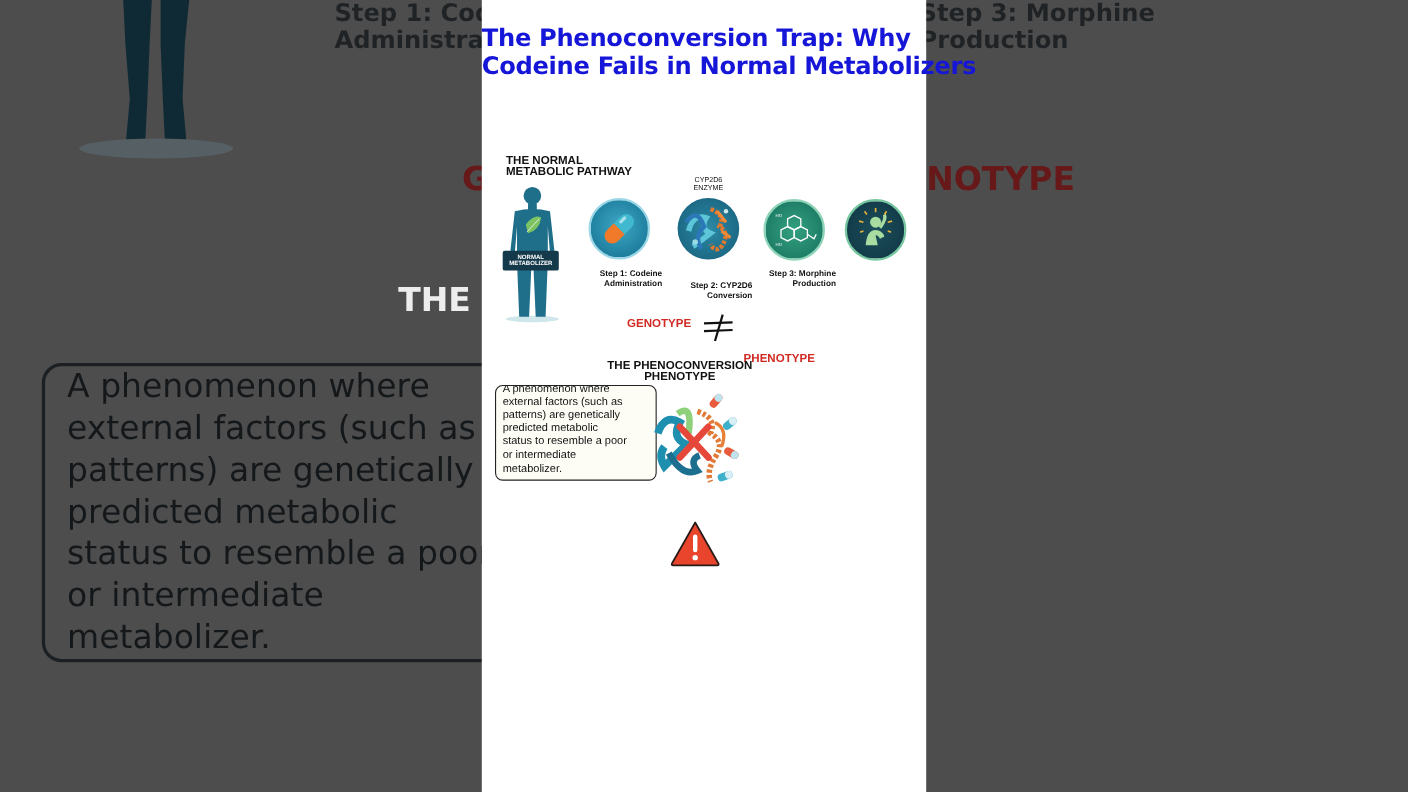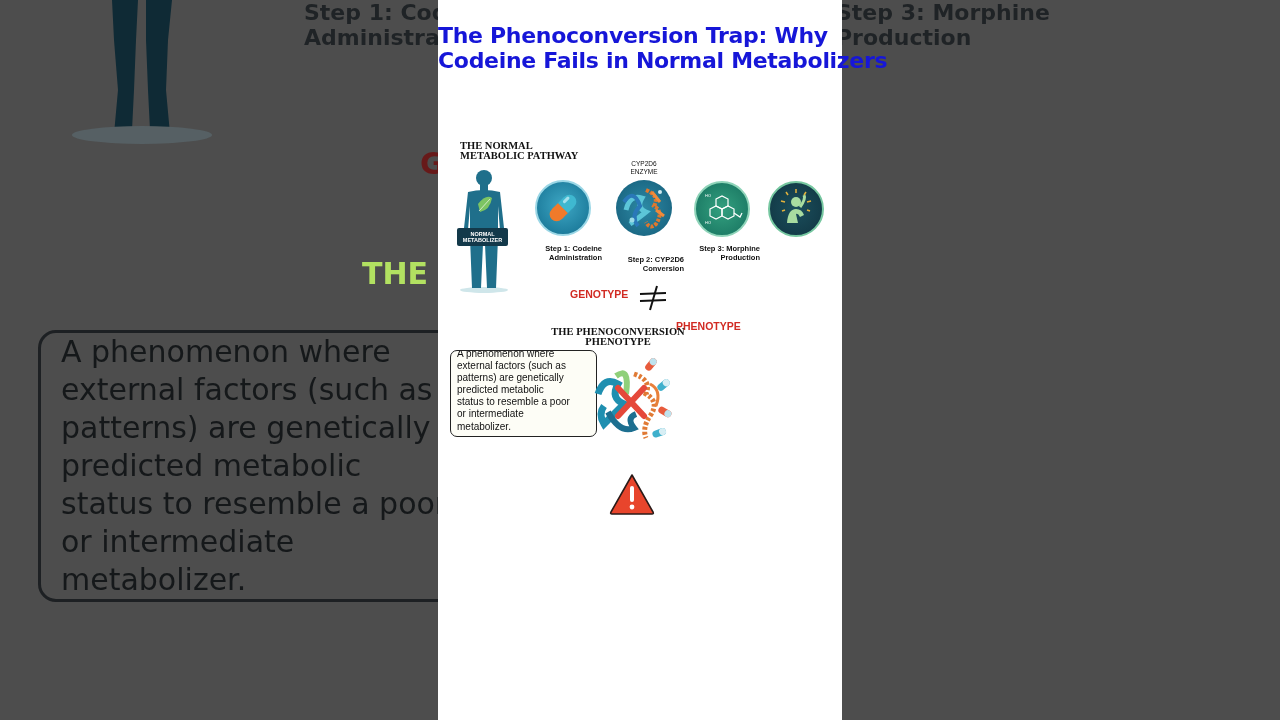--- a/index.html
+++ b/index.html
@@ -6,31 +6,31 @@
   html, body { width: 1280px; height: 720px; overflow: hidden; background: #4d4d4d; font-family: "Liberation Sans", sans-serif; }
   .stage { position: relative; width: 1280px; height: 720px; background: #4d4d4d; }
 
   
   .bg-text { position: absolute; color: #1b1f22; font-weight: bold; font-family: "DejaVu Sans", sans-serif; opacity: .9; }
   .bg-red { color: #6a1414; }
   .bg-left-title { left: 304px; top: 0px; font-size: 22px; line-height: 25px; }
   .bg-right-title { left: 836px; top: 0px; font-size: 22px; line-height: 25px; }
   .bg-geno-left { left: 420px; top: 146px; font-size: 30px; }
   .bg-geno-right { left: 842px; top: 146px; font-size: 30px; }
-  .bg-the { left: 362px; top: 256px; font-size: 30px; color: #bef264; }
+  .bg-the { left: 362px; top: 256px; font-size: 30px; color: #ffffff; }
   .bg-legs { position: absolute; left: 108px; top: 0; width: 70px; height: 140px; }
   .bg-shadow { position: absolute; left: 72px; top: 126px; width: 140px; height: 18px; border-radius: 50%; background: #566064; }
   .bg-callout { position: absolute; left: 38px; top: 330px; width: 460px; height: 272px; border: 3px solid #1d2023; border-radius: 18px; padding: 0 0 0 20px; }
   .bg-callout p { font-family: "DejaVu Sans", sans-serif; font-size: 30px; line-height: 38px; color: #15181a; white-space: pre; }
 
   
   .card { position: absolute; left: 438px; top: 0; width: 404px; height: 720px; background: #ffffff; }
   .title { position: absolute; left: 0; top: 24px; width: 455px; text-align: left; color: #1616d8; font-weight: bold; font-size: 22px; line-height: 24.5px; font-family: "DejaVu Sans", sans-serif; letter-spacing: -0.3px; }
 
-  .section-h { position: absolute; font-weight: bold; font-size: 10.5px; line-height: 10px; color: #111; font-family: Liberation Serif, serif; }
+  .section-h { position: absolute; font-weight: bold; font-size: 10.5px; line-height: 10px; color: #111; font-family: Liberation Sans, sans-serif; }
   .sec1 { left: 22px; top: 141px; }
   .sec2 { left: 100px; top: 327px; width: 160px; text-align: center; }
 
   .human { position: absolute; left: 18px; top: 168px; width: 56px; height: 126px; }
   .badge { position: absolute; left: 19px; top: 228px; width: 51px; height: 18px; background: #13394a; color: #fff; font-size: 5.5px; font-weight: bold; line-height: 6.5px; text-align: center; padding-top: 2.5px; border-radius: 2px; }
 
   .step-icon { position: absolute; width: 56px; height: 56px; border-radius: 50%; }
   .ico-pill { left: 97px; top: 180px; background: radial-gradient(circle at 50% 45%, #3ea7c4 0%, #1f7f9f 70%, #155f79 100%); border: 2px solid #9bd7e6; }
   .ico-enzyme { left: 178px; top: 180px; background: radial-gradient(circle at 50% 50%, #2d8aa5 0%, #1c6a86 70%, #114e65 100%); }
   .ico-morph { left: 256px; top: 181px; background: radial-gradient(circle at 50% 50%, #33a07f 0%, #1f7f68 70%, #165f4e 100%); border: 2px solid #8fd4b9; }
@@ -62,20 +62,21 @@
       <path d="M4 0 L30 0 L28 40 L26 90 L24 130 L6 134 L10 90 L6 40 Z" fill="#0f2a35"></path>
       <path d="M38 0 L64 0 L60 40 L58 90 L62 134 L42 130 L40 90 L38 40 Z" fill="#0f2a35"></path>
     </svg>
   </div>
   <div class="bg-shadow"></div>
   <div class="bg-text bg-left-title" style="white-space:pre">Step 1: Codeine
 Administration</div>
   <div class="bg-text bg-right-title" style="white-space:pre">Step 3: Morphine
 Production</div>
   <div class="bg-text bg-red bg-geno-left">G</div>
+  <div class="bg-text bg-red bg-geno-right">NOTYPE</div>
   <div class="bg-text bg-the">THE</div>
   <div class="bg-callout">
     <p>A phenomenon where
 external factors (such as
 patterns) are genetically
 predicted metabolic
 status to resemble a poor
 or intermediate
 metabolizer.</p>
   </div>

